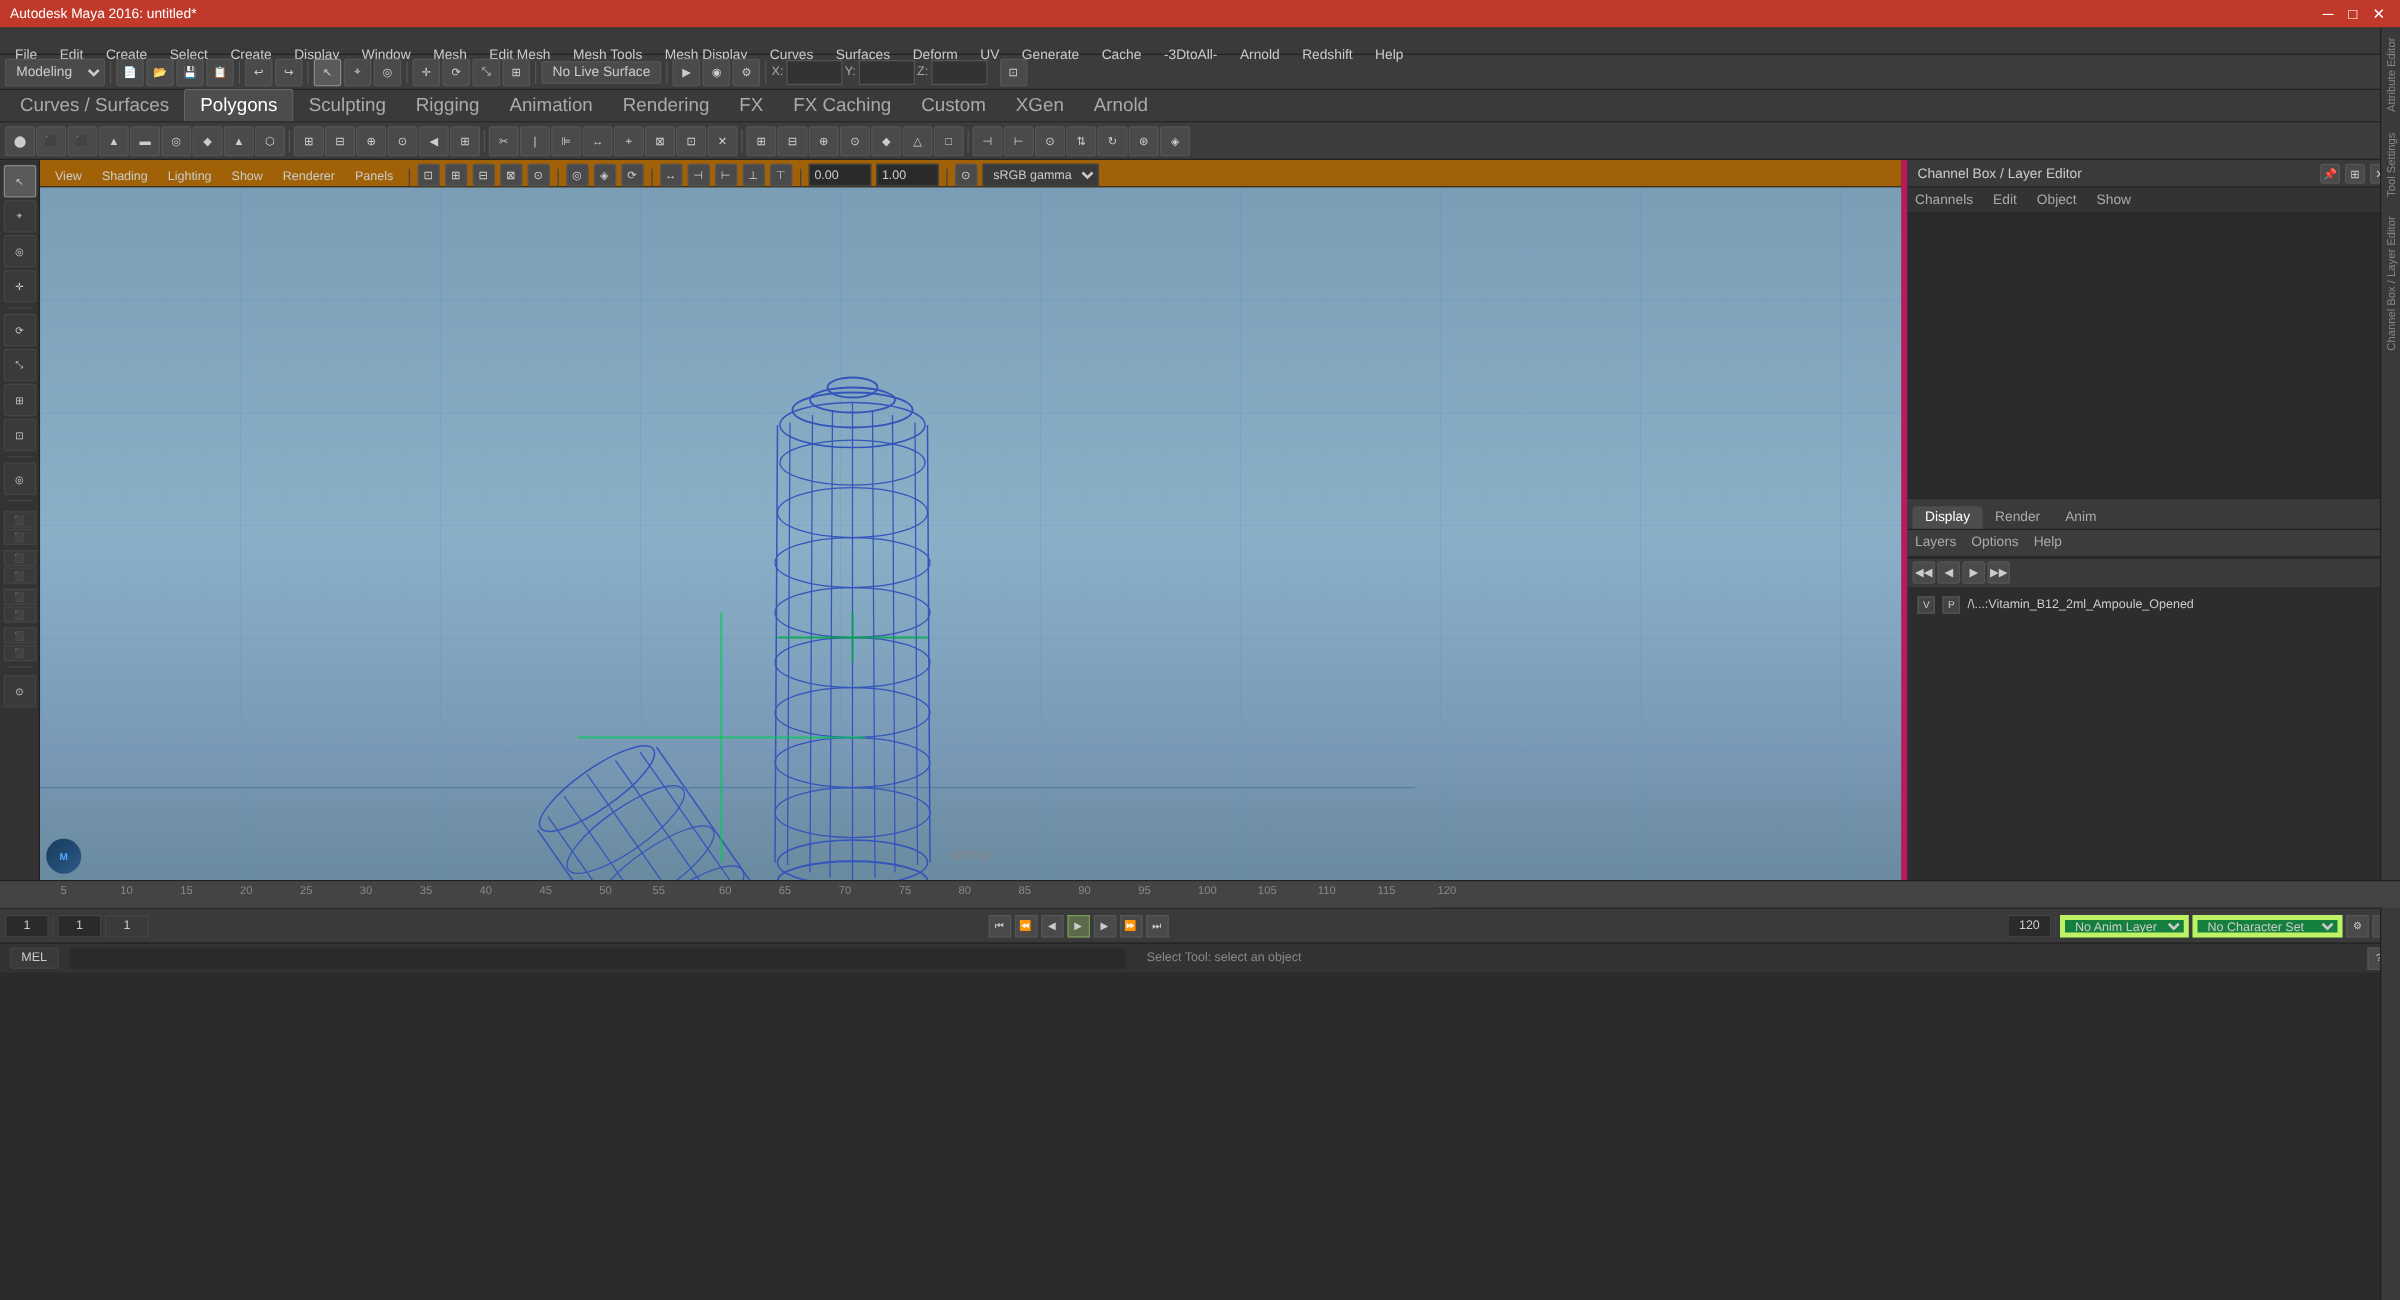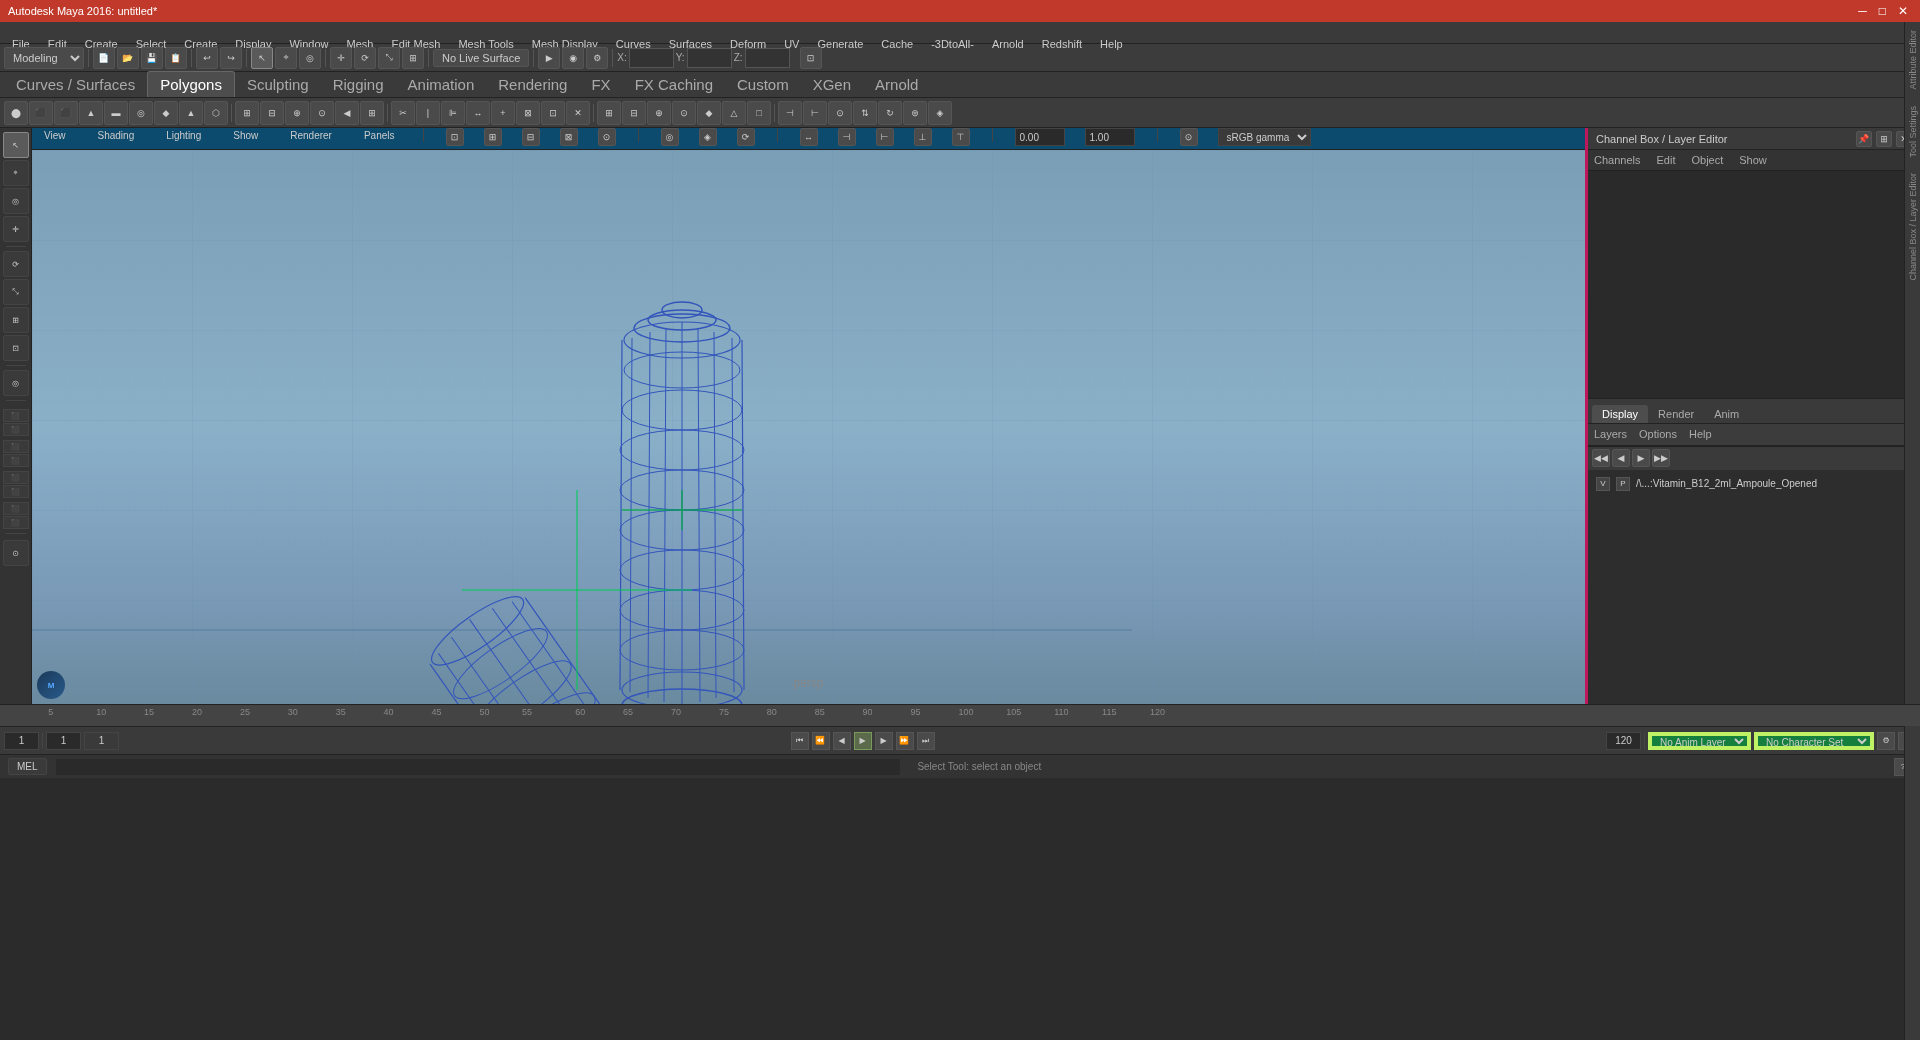--- a/index.html
+++ b/index.html
@@ -101,22 +101,22 @@
     .side-btn.active { background: #5a5a5a; border-color: #888; }
     .side-separator { width: 20px; height: 1px; background: #444; margin: 2px 0; }
 
     
     #viewport-container {
       flex: 1; position: relative; display: flex; flex-direction: column;
     }
 
     
     #viewport-topbar {
-      height: 22px; background: #0c4a6e;
-      display: flex; align-items: flex-start; padding: 0 6px; gap: 20px;
+      height: 22px; background: #a16207;
+      display: flex; align-items: flex-end; padding: 0 6px; gap: 4px;
       border-bottom: 1px solid #222; font-size: 10px; color: #aaa;
     }
     .vp-menu { padding: 2px 6px; cursor: pointer; color: #ccc; }
     .vp-separator { width: 1px; height: 14px; background: #444; margin: 0 2px; }
     .vp-field { 
       height: 18px; background: #2a2a2a; border: 1px solid #444;
       color: #ccc; font-size: 10px; padding: 0 4px; width: 50px;
     }
     .vp-dropdown {
       height: 18px; background: #3a3a3a; border: 1px solid #444;
@@ -137,21 +137,21 @@
     
     #maya-logo {
       position: absolute; bottom: 5px; left: 5px;
       width: 28px; height: 28px; background: #2a4060;
       border-radius: 50%; display: flex; align-items: center; justify-content: center;
       color: #5af; font-size: 8px; font-weight: bold; cursor: pointer;
     }
 
     
     #right-panel {
-      width: 335px; background: #2d2d2d; border-left: 3px solid #be185d;
+      width: 399px; background: #2d2d2d; border-left: 5px solid #be185d;
       display: flex; flex-direction: column;
     }
     #channel-box-header {
       height: 22px; background: #3a3a3a; display: flex; align-items: center;
       justify-content: space-between; padding: 0 8px; border-bottom: 1px solid #222;
       font-size: 11px; color: #ccc;
     }
     #channel-box-tabs {
       display: flex; align-items: center; padding: 4px 6px; gap: 16px;
       border-bottom: 1px solid #222; background: #333;

